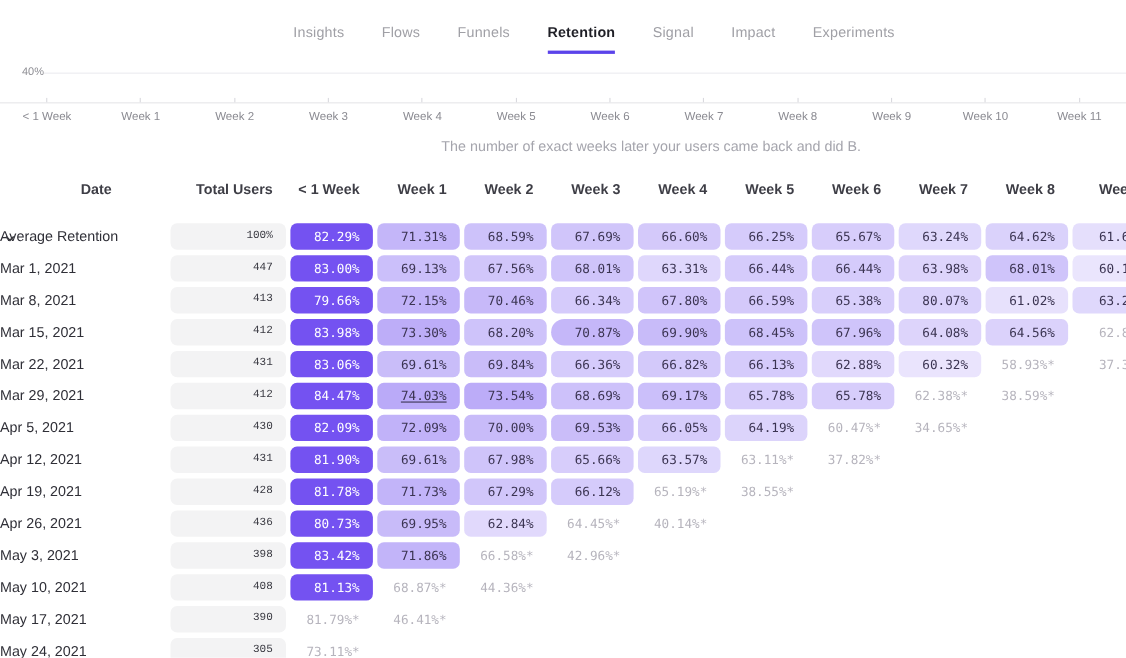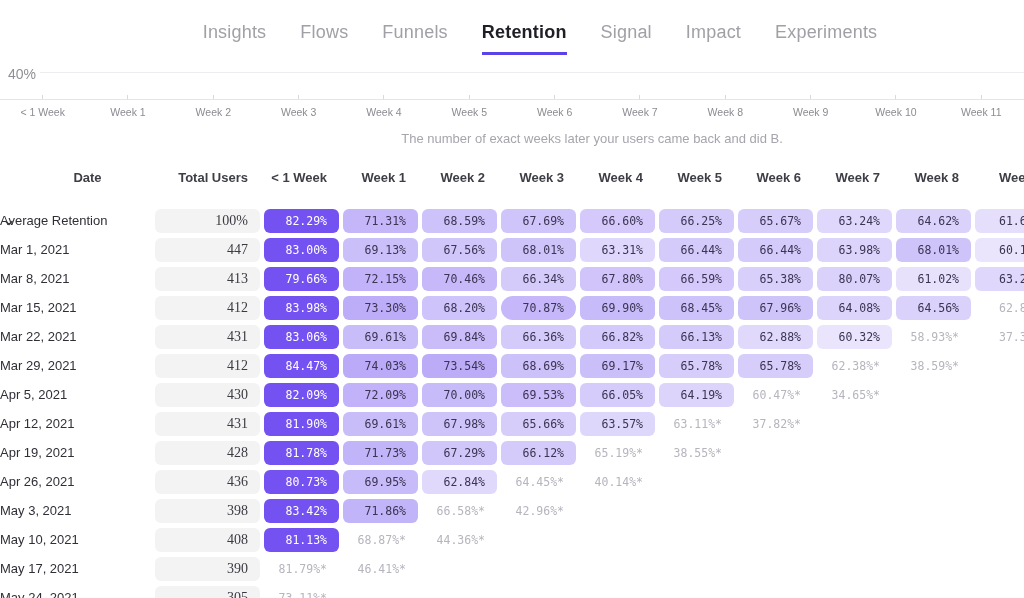--- a/index.html
+++ b/index.html
@@ -2,26 +2,26 @@
 <html><head>
 <meta charset="utf-8">
 <style>
   html,body{margin:0;padding:0;}
   body{
     width:1024px;height:598px;overflow:hidden;background:#ffffff;
     font-family:"Liberation Sans",sans-serif;position:relative;
   }
   
   .tabbar{display:flex;justify-content:center;gap:34px;padding:22px 0 0 56px;}
-  .tab{font-size:18px;color:#a0a0a6;letter-spacing:.2px;cursor:pointer;
+  .tab{font-size:13px;color:#a0a0a6;letter-spacing:.2px;cursor:pointer;
        padding-bottom:9px;border-bottom:3px solid transparent;white-space:nowrap;}
   .tab.active{color:#1f1f26;font-weight:700;border-bottom-color:#5b43ea;}
   
   .gridrow{position:relative;height:14px;margin-top:10px;}
-  .gridrow .ylabel{position:absolute;left:8px;top:1px;font-size:14px;color:#8f8f95;}
+  .gridrow .ylabel{position:absolute;left:20px;top:1px;font-size:10px;color:#8f8f95;}
   .gridrow .gline{position:absolute;left:40px;right:0;top:7px;border-top:1px solid #ececf0;}
   .axis{margin-top:15px;}
   .ticks{display:flex;height:5px;}
   .tickslot{flex:1;display:flex;justify-content:center;align-items:flex-end;}
   .tick{width:1px;height:4px;background:#d9d9de;}
   .axis-line{height:0;border-top:1px solid #e5e5e9;}
   .axis-labels{display:flex;margin-top:6px;}
   .axlabel{flex:1;text-align:center;font-size:10.5px;color:#8b8b92;white-space:nowrap;}
   .subtitle{padding-left:160px;text-align:center;margin-top:13px;font-size:13px;color:#a5a5ad;}
   
@@ -33,21 +33,21 @@
   .th-val{width:79px;text-align:right;padding-right:16px;}
   .th-val.clip{text-align:left;padding-left:24px;padding-right:0;}
   .rows{margin-top:14px;}
   .row{display:flex;align-items:center;height:29px;}
   .cell-date{width:155px;font-size:13px;color:#2f2f37;
              box-sizing:border-box;flex:none;position:relative;display:flex;align-items:center;}
   .chevron{position:absolute;left:4px;top:50%;margin-top:-5px;width:10px;height:10px;cursor:pointer;}
   .cell-total{width:105px;margin-right:4px;height:24px;background:#f3f3f4;border-radius:6px;
               display:flex;align-items:center;justify-content:flex-end;padding-right:12px;
               box-sizing:border-box;flex:none;
-              font-family:Liberation Serif, serif;font-size:14px;color:#3a3a42;}
+              font-family:Liberation Mono, monospace;font-size:10px;color:#3a3a42;}
   .vcell{width:75px;margin-right:4px;height:24px;border-radius:6px;
          display:flex;align-items:center;justify-content:flex-end;padding-right:12px;
          box-sizing:border-box;flex:none;
          font-family:"DejaVu Sans Mono",monospace;font-size:11.5px;color:#3b3452;}
   .vcell.solid{color:#ffffff;padding-left:19px;}
   .vcell.flag{color:#b6b4bd;background:transparent !important;}
   .vcell.empty{background:transparent;}
   .vcell.clip{justify-content:flex-start;padding-left:24px;padding-right:0;}
 </style>
 </head>
@@ -224,21 +224,21 @@
         <div class="vcell" style="background: rgba(111, 77, 240, 0.15);">60.32%</div>
         <div class="vcell flag">58.93%*</div>
         <div class="vcell clip flag">37.35</div>
       </div>
       <div class="row">
         <div class="cell-date">
           <span>Mar 29, 2021</span>
         </div>
         <div class="cell-total">412</div>
         <div class="vcell solid" style="background: rgb(116, 82, 241);">84.47%</div>
-        <div class="vcell" style="background: rgba(111, 77, 240, 0.48);">74.03%</div>
+        <div class="vcell" style="background: rgba(111, 77, 240, 0.48); text-decoration: underline;">74.03%</div>
         <div class="vcell" style="background: rgba(111, 77, 240, 0.467);">73.54%</div>
         <div class="vcell" style="background: rgba(111, 77, 240, 0.35);">68.69%</div>
         <div class="vcell" style="background: rgba(111, 77, 240, 0.36);">69.17%</div>
         <div class="vcell" style="background: rgba(111, 77, 240, 0.28);">65.78%</div>
         <div class="vcell" style="background: rgba(111, 77, 240, 0.28);">65.78%</div>
         <div class="vcell flag">62.38%*</div>
         <div class="vcell flag">38.59%*</div>
         <div class="vcell clip empty"></div>
       </div>
       <div class="row">

